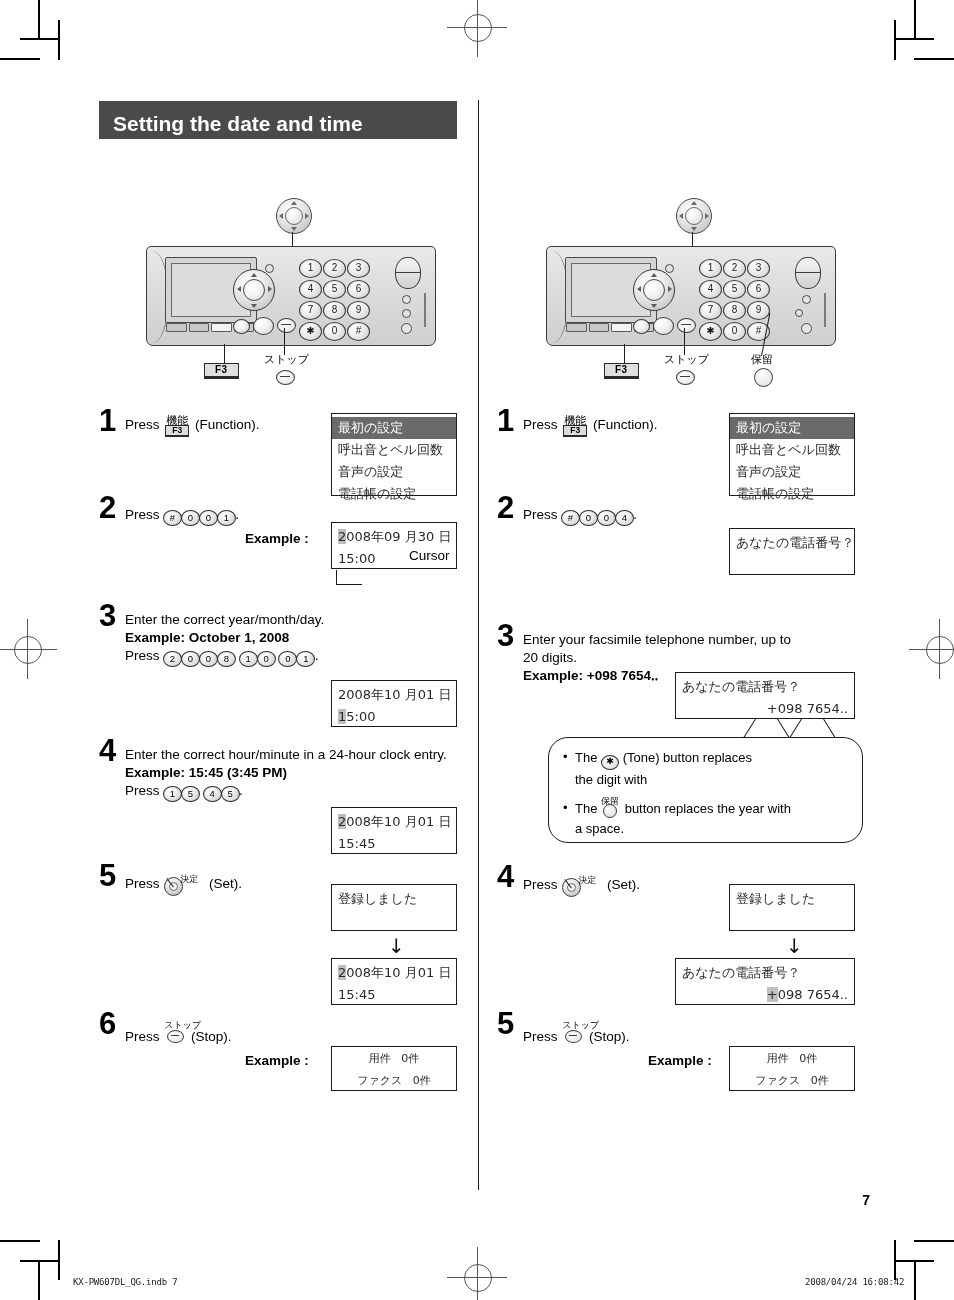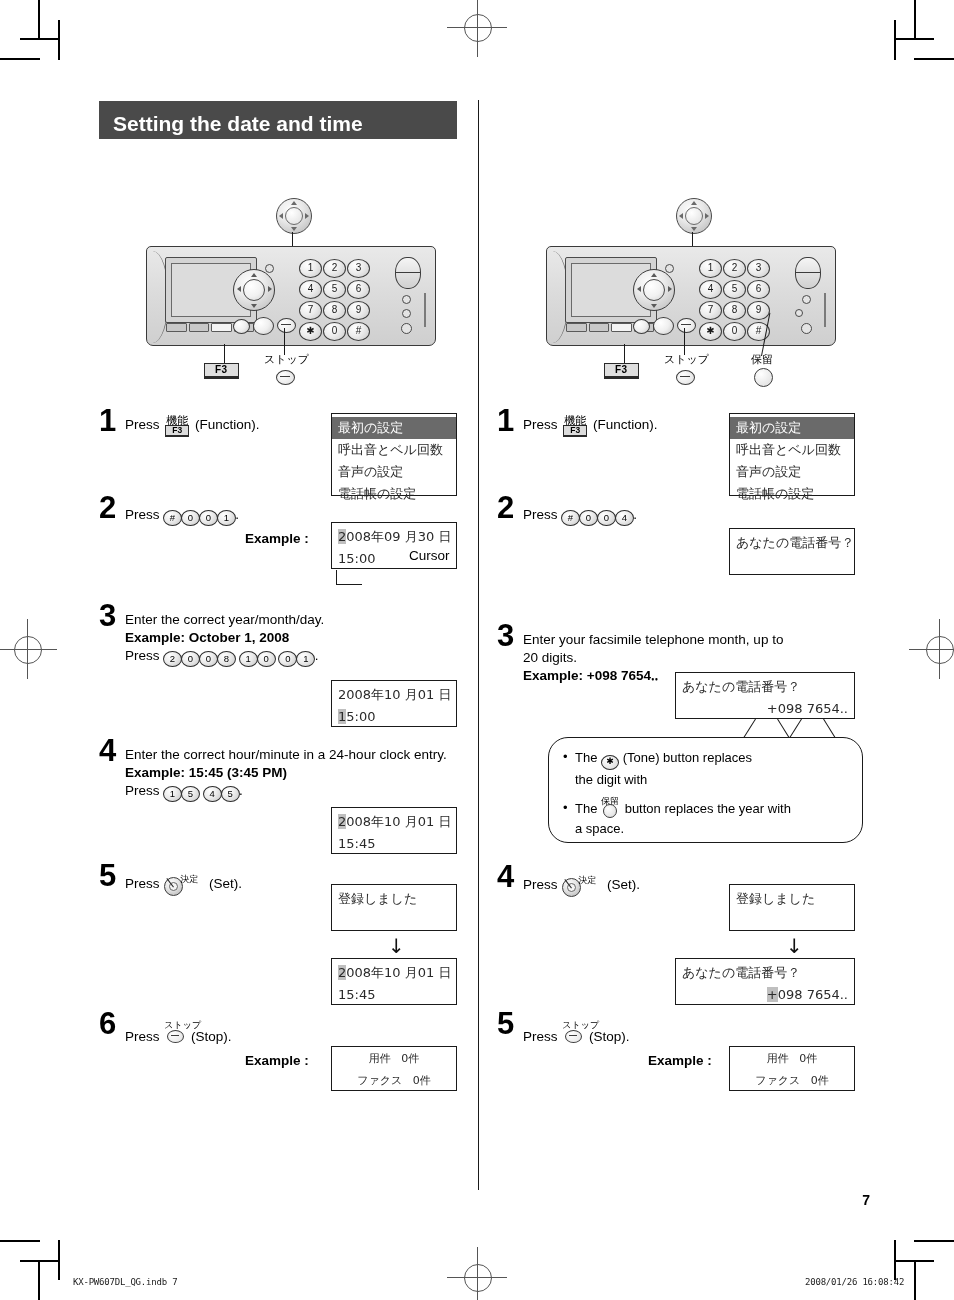--- a/index.html
+++ b/index.html
@@ -674,21 +674,21 @@
     </span>
   </div>
   <div class="lcd" style="left:729px;top:528px;width:126px;height:47px;">
     <div class="row">あなたの電話番号？</div>
     <div class="row"></div>
   </div>
 
   <div class="step" style="left:497px;top:620px;">
     <span class="step-num">3</span>
     <span class="step-body" style="width:300px;">
-      <span>Enter your facsimile telephone month, up to</span><br>
+      <span>Enter your facsimile telephone number, up to</span><br>
       <span>20 digits.</span><br>
       <b>Example: +098 7654‥</b>
     </span>
   </div>
   <div class="lcd" style="left:675px;top:672px;width:180px;height:47px;">
     <div class="row">あなたの電話番号？</div>
     <div class="row right">+098  7654..</div>
   </div>
 
   <div class="pointer-line" style="left:755px;top:719px;width:1.3px;height:22px;transform:rotate(32deg);transform-origin:top;"></div>
@@ -752,15 +752,15 @@
     </span>
   </div>
   <div class="example-lbl" style="left:648px;top:1053px;">Example :</div>
   <div class="lcd" style="left:729px;top:1046px;width:126px;height:45px;padding-top:1px;">
     <div class="row small" style="text-align:center;"><span>用件</span>&nbsp;&nbsp;&nbsp;<span>0件</span></div>
     <div class="row small" style="text-align:center;"><span>ファクス</span>&nbsp;&nbsp;&nbsp;<span>0件</span></div>
   </div>
 
   <div class="page-num">7</div>
   <div class="footer-l">KX-PW607DL_QG.indb    7</div>
-  <div class="footer-r">2008/01/26    16:08:42</div>
+  <div class="footer-r">2008/04/24    16:08:42</div>
 
 </div>
 
 </body></html>

